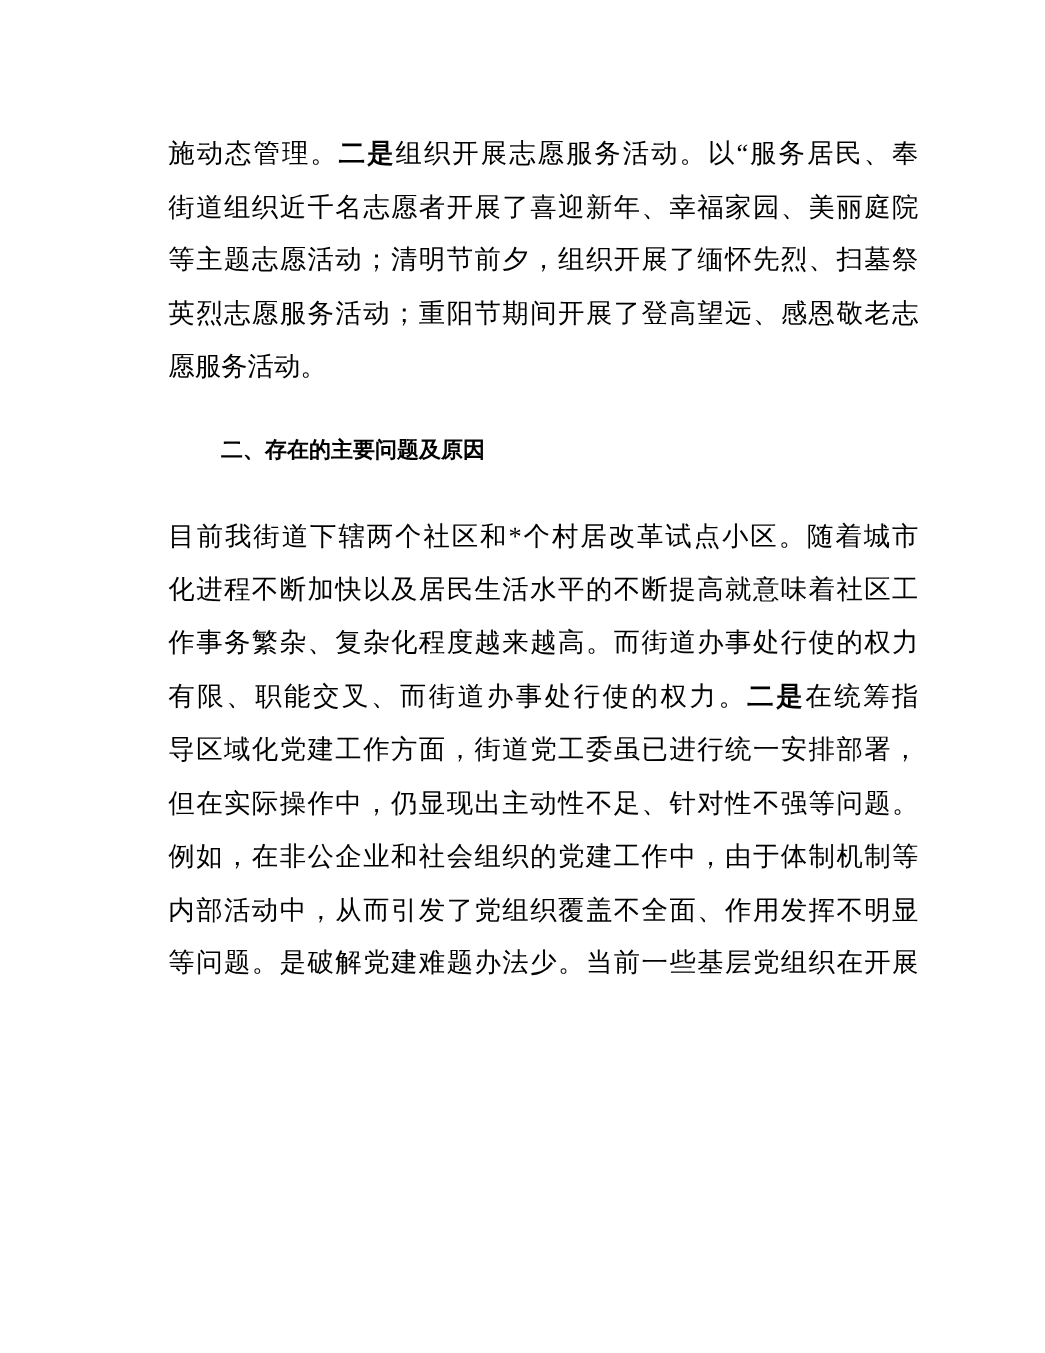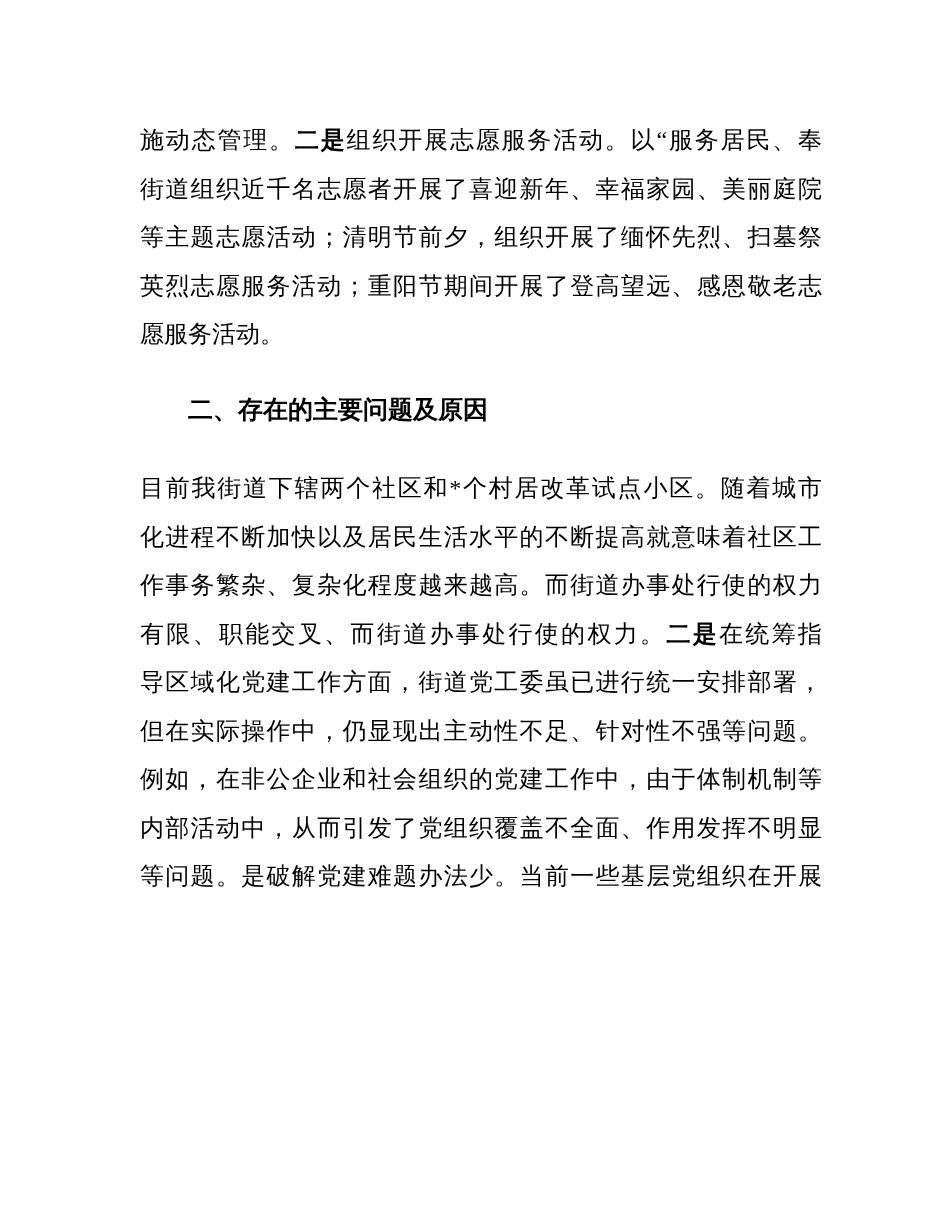--- a/index.html
+++ b/index.html
@@ -10,21 +10,21 @@
   .page {
     position: relative;
     width: 950px;
     height: 1230px;
     background: #ffffff;
     overflow: hidden;
     color: #000000;
   }
   .doc {
     position: absolute;
-    left: 140px;
+    left: 153px;
     top: 116px;
     width: 682px;
   }
   .line {
     height: 48.5px;
     line-height: 48.5px;
     font-size: 24px;
     font-family: "Liberation Serif", serif;
     color: #000000;
     text-align: justify;
@@ -41,21 +41,21 @@
   }
   .hb {
     font-family: "Liberation Sans", sans-serif;
     font-weight: 700;
   }
   .heading {
     margin-top: 26px;
     margin-bottom: 31px;
     height: 48.5px;
     line-height: 48.5px;
-    font-size: 25px;
+    font-size: 20px;
     font-family: "Liberation Sans", sans-serif;
     font-weight: 700;
     text-indent: 48px;
     text-align: left;
     color: #000000;
   }
 </style>
 </head>
 <body>
 

